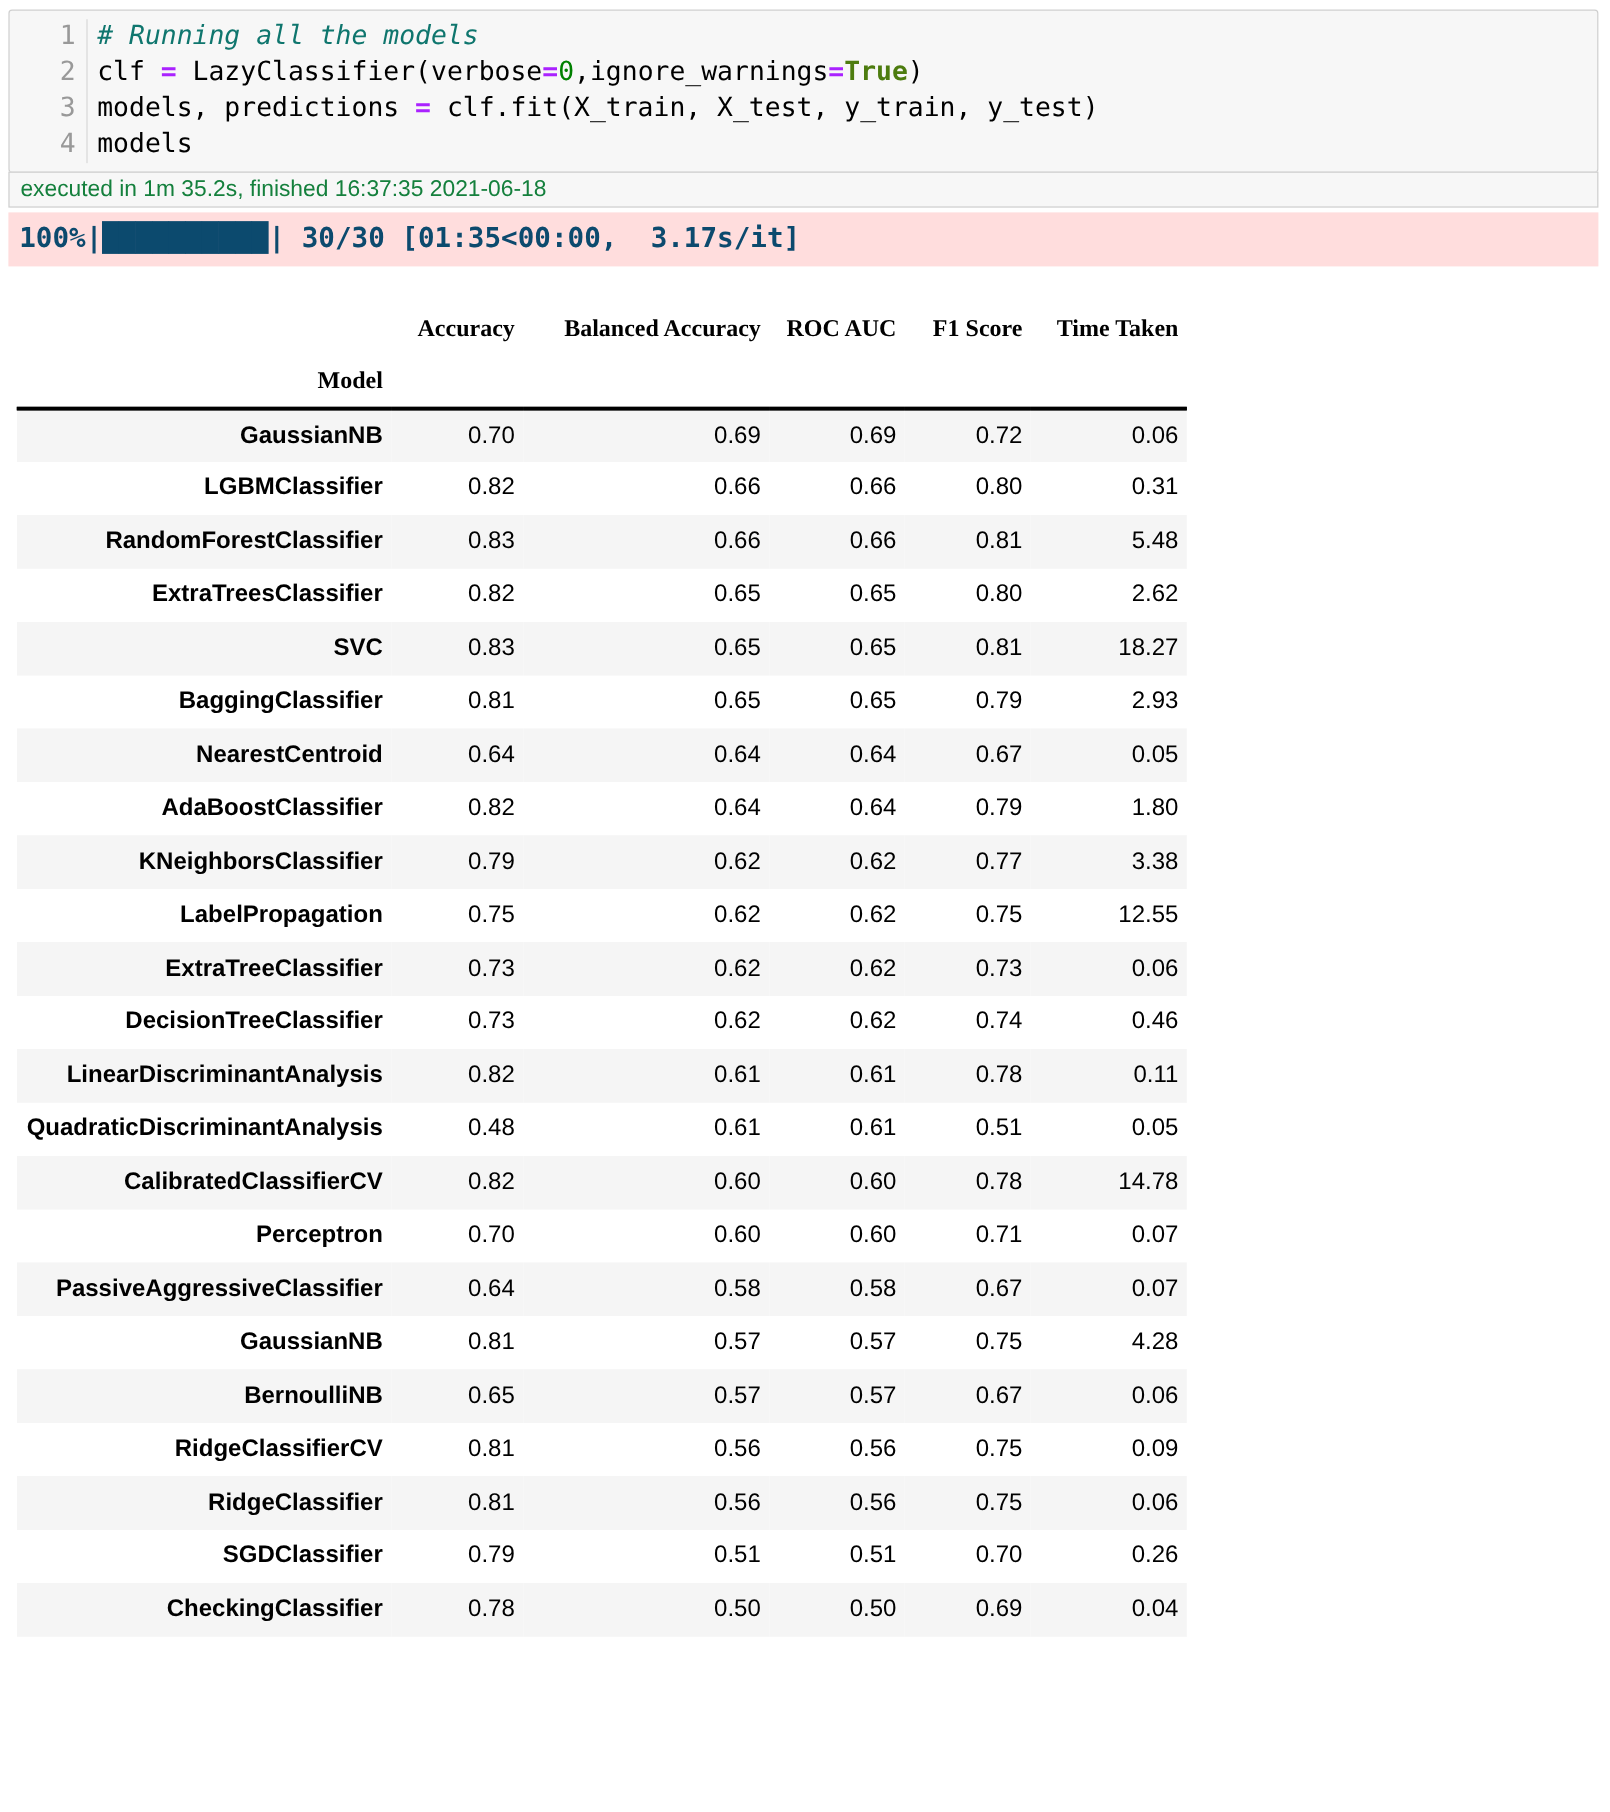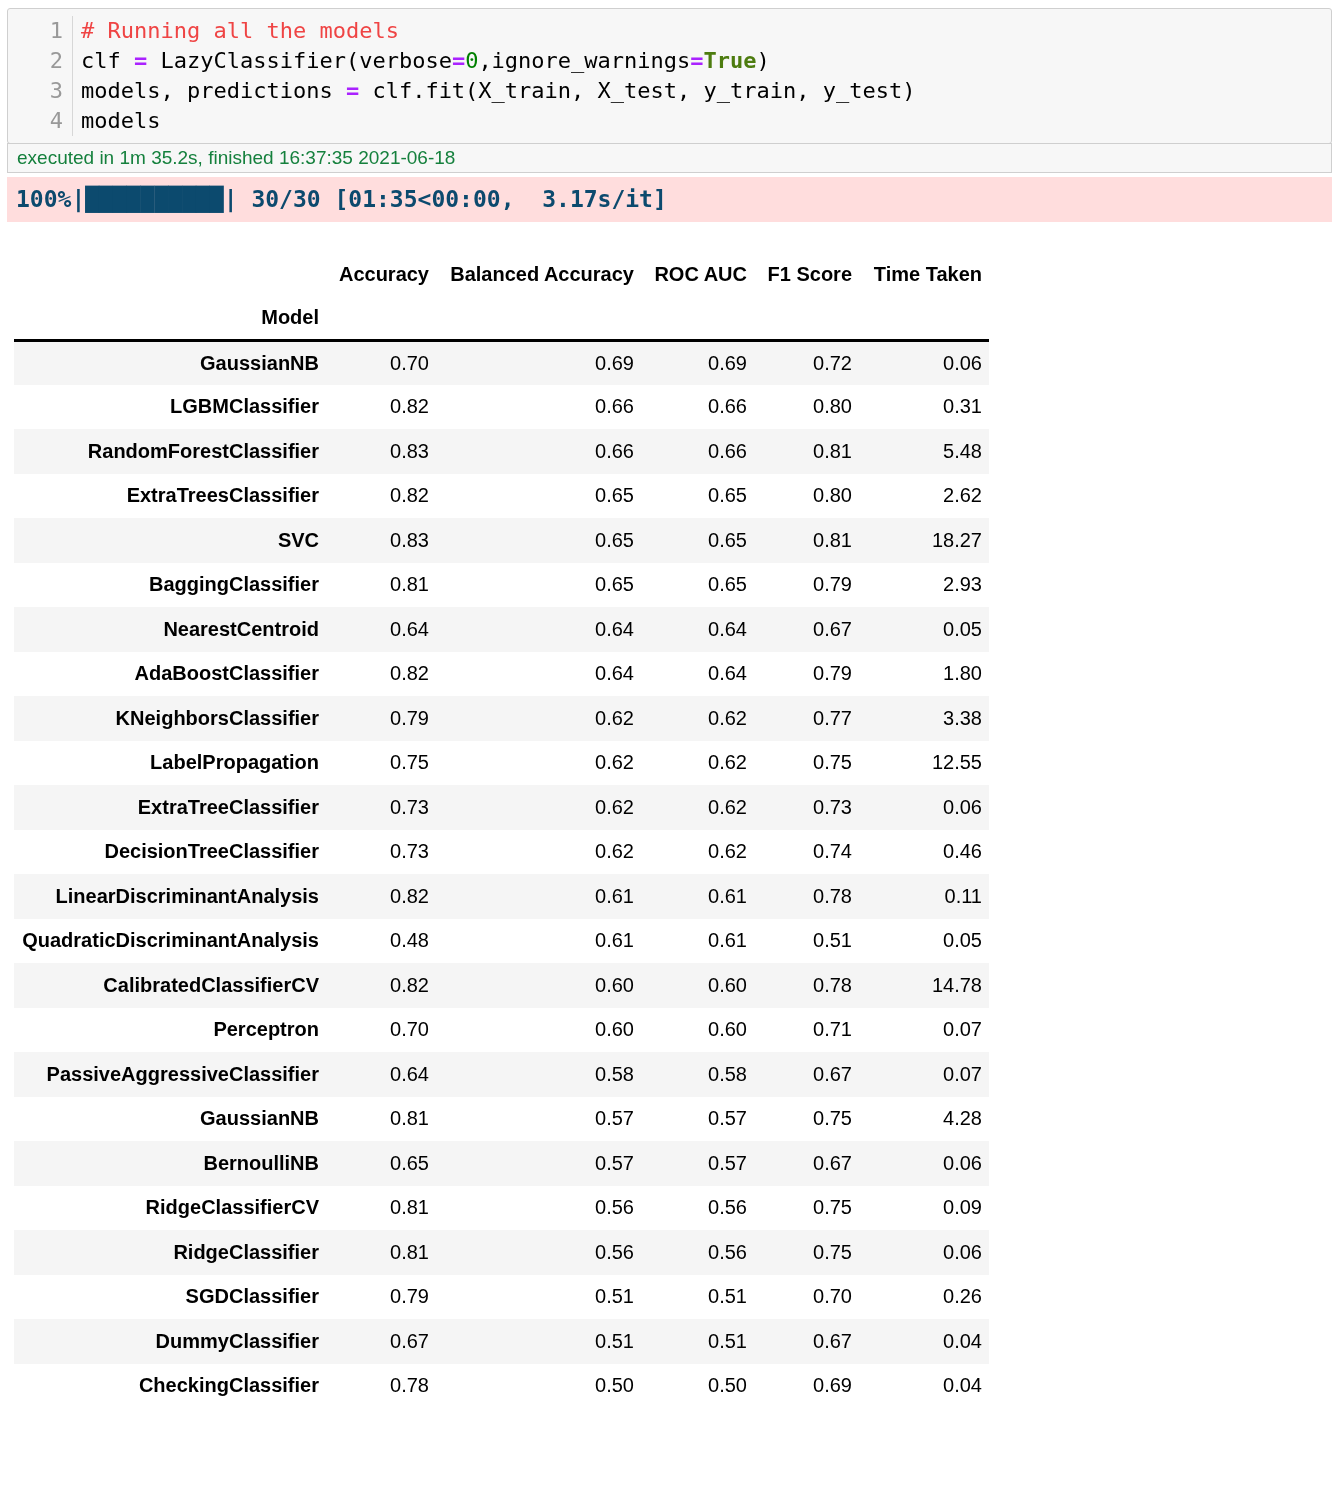--- a/index.html
+++ b/index.html
@@ -40,21 +40,21 @@
     flex: 1 1 auto;
   }
   .code-line {
     font-family: "DejaVu Sans Mono", monospace;
     font-size: 22px;
     line-height: 30px;
     color: #000;
     white-space: pre;
   }
   .tok-plain   { color: #000000; }
-  .tok-comment { color: #ef4444; }
+  .tok-comment { color: #0f766e; font-style: italic; }
   .tok-op      { color: #aa22ff; font-weight: bold; }
   .tok-num     { color: #008000; }
   .tok-kw      { color: #4d7c0f; font-weight: bold; }
 
   
   .exec-strip {
     box-sizing: border-box;
     margin: -1px 10px 0 7px;
     width: 1325px;
     background: #f7f7f7;
@@ -89,20 +89,21 @@
   }
   table.dataframe {
     border-collapse: collapse;
     table-layout: fixed;
     width: 975px;
     font-size: 20px;
     color: #000000;
   }
   table.dataframe thead {
     border-bottom: 3px solid #000000;
+    font-family: Liberation Serif, serif;
   }
   table.dataframe th,
   table.dataframe td {
     text-align: right;
     vertical-align: middle;
     padding: 0 7px 0 0;
     white-space: nowrap;
     overflow: hidden;
   }
   table.dataframe thead tr { height: 44px; }
@@ -337,28 +338,20 @@
         </tr>
         <tr>
           <th>SGDClassifier</th>
           <td>0.79</td>
           <td>0.51</td>
           <td>0.51</td>
           <td>0.70</td>
           <td>0.26</td>
         </tr>
         <tr>
-          <th>DummyClassifier</th>
-          <td>0.67</td>
-          <td>0.51</td>
-          <td>0.51</td>
-          <td>0.67</td>
-          <td>0.04</td>
-        </tr>
-        <tr>
           <th>CheckingClassifier</th>
           <td>0.78</td>
           <td>0.50</td>
           <td>0.50</td>
           <td>0.69</td>
           <td>0.04</td>
         </tr>
       </tbody>
   </table>
 </div>

